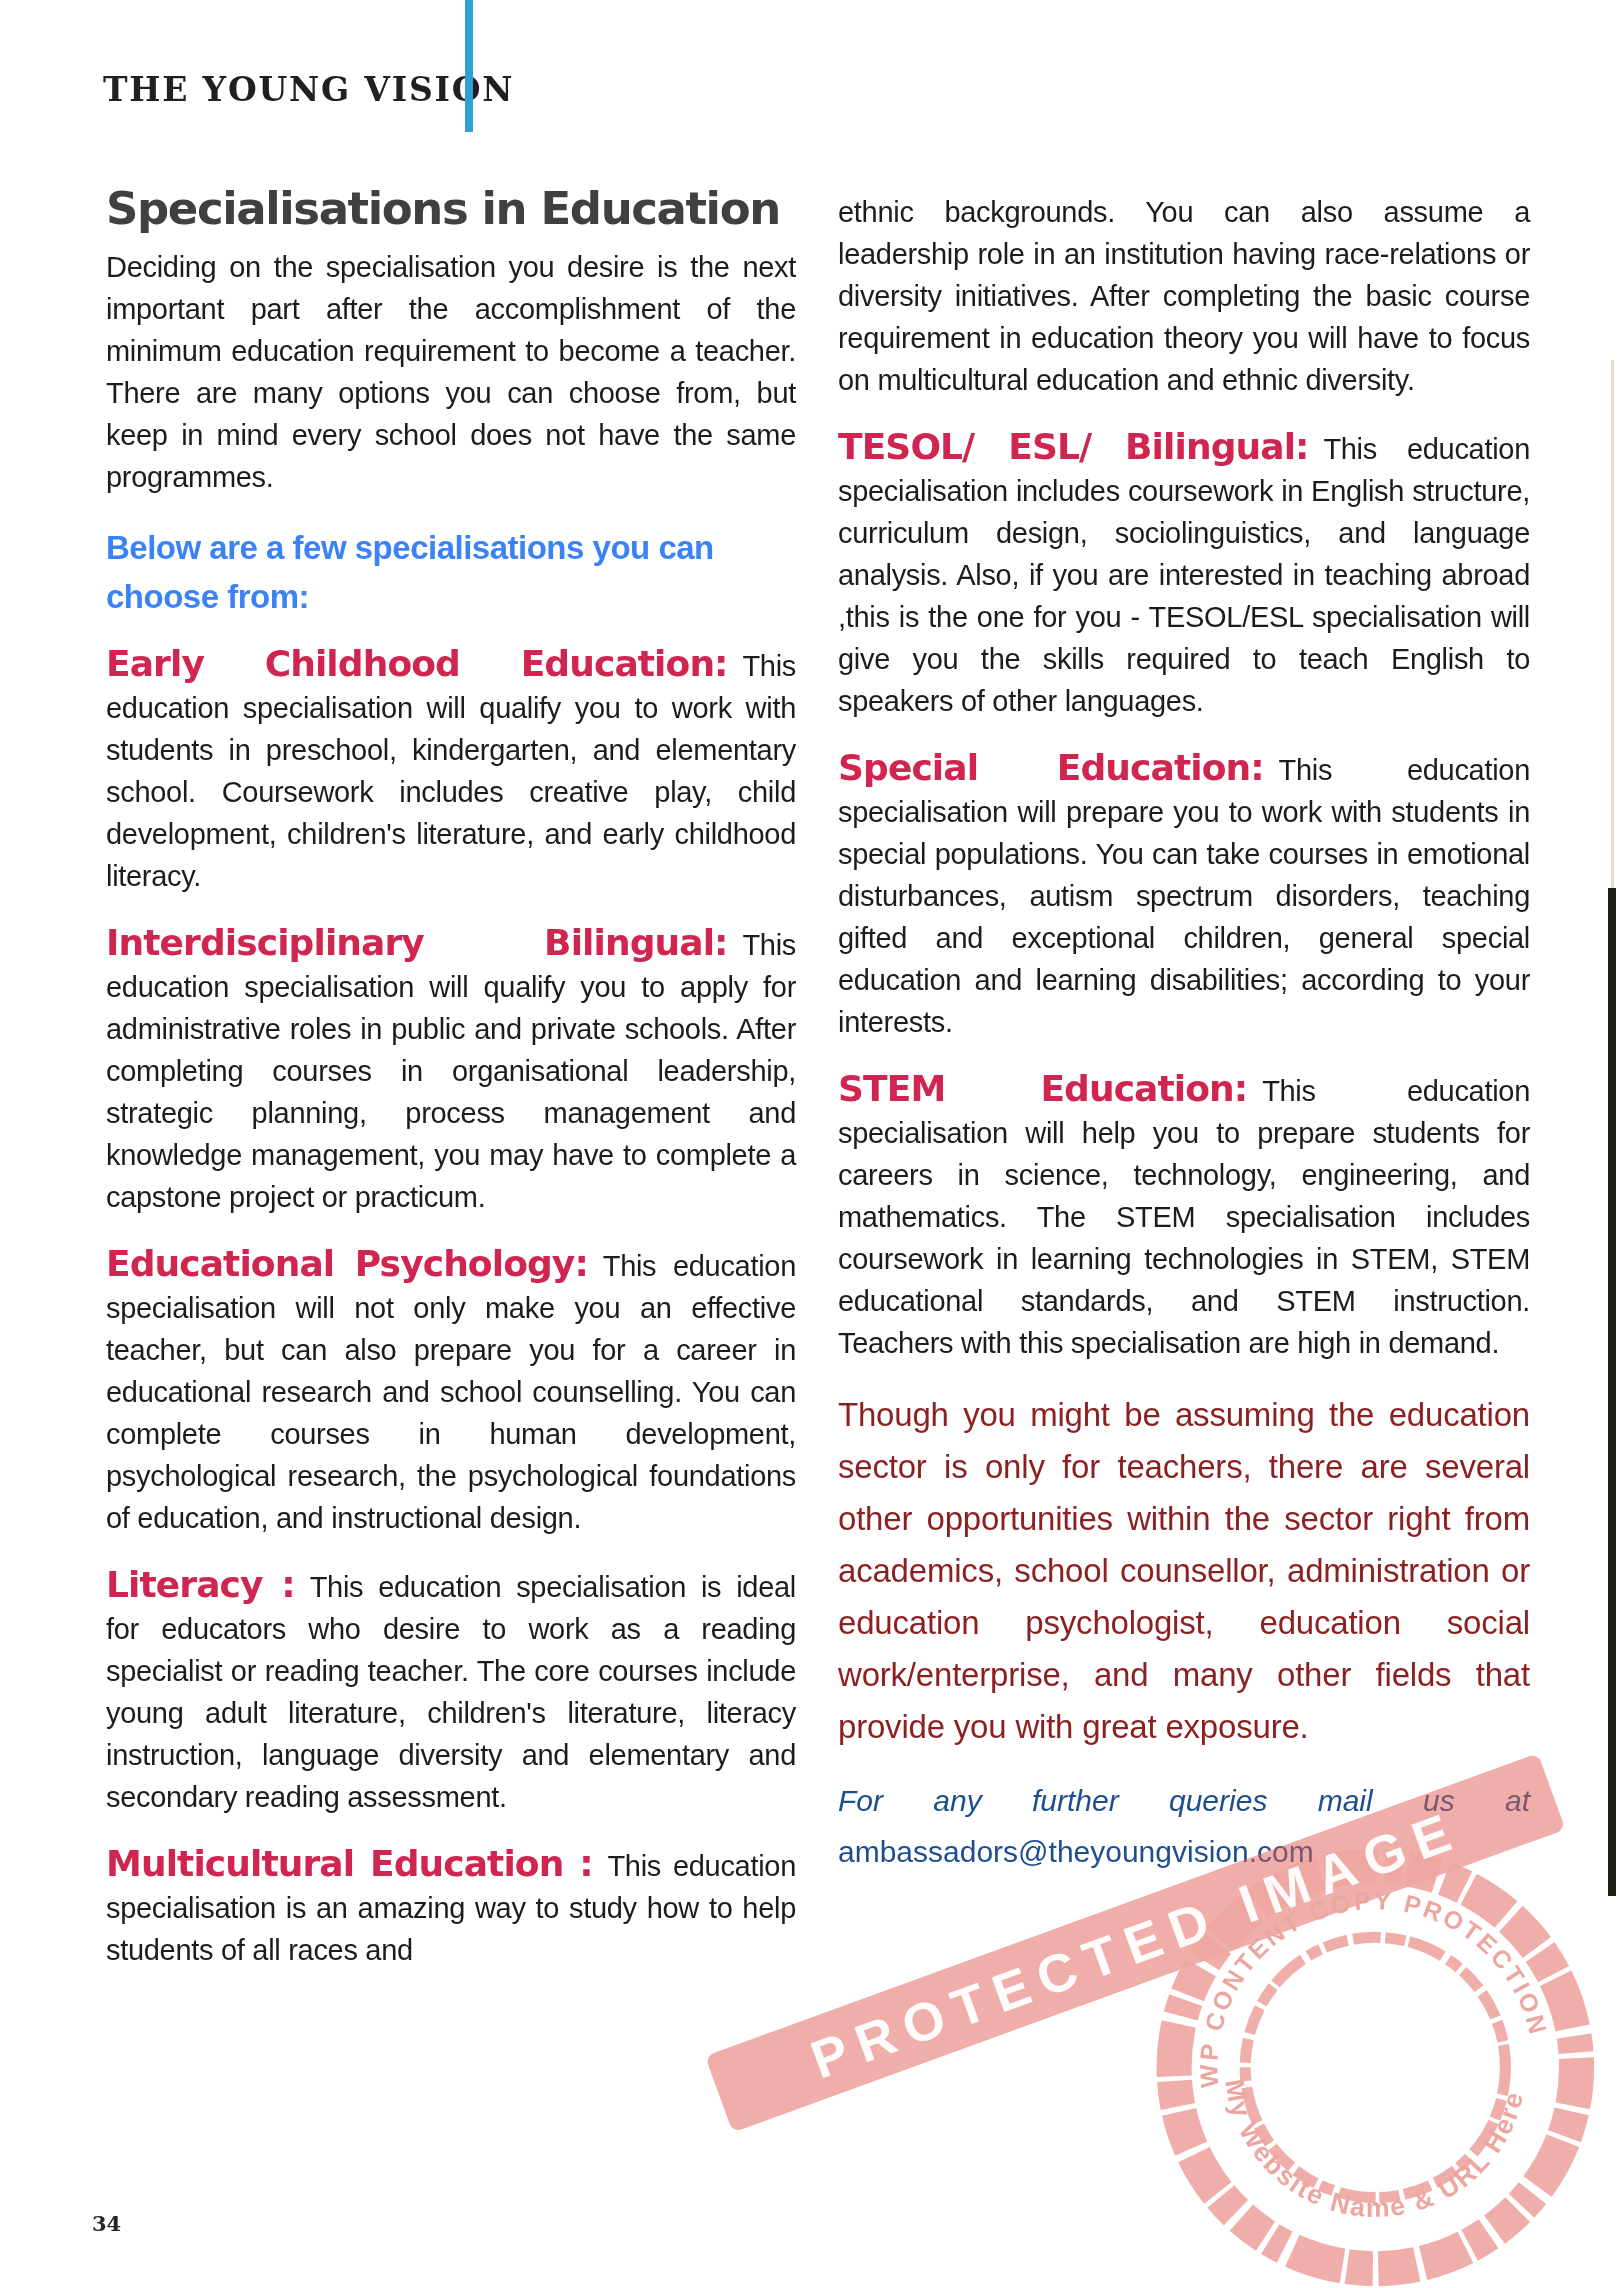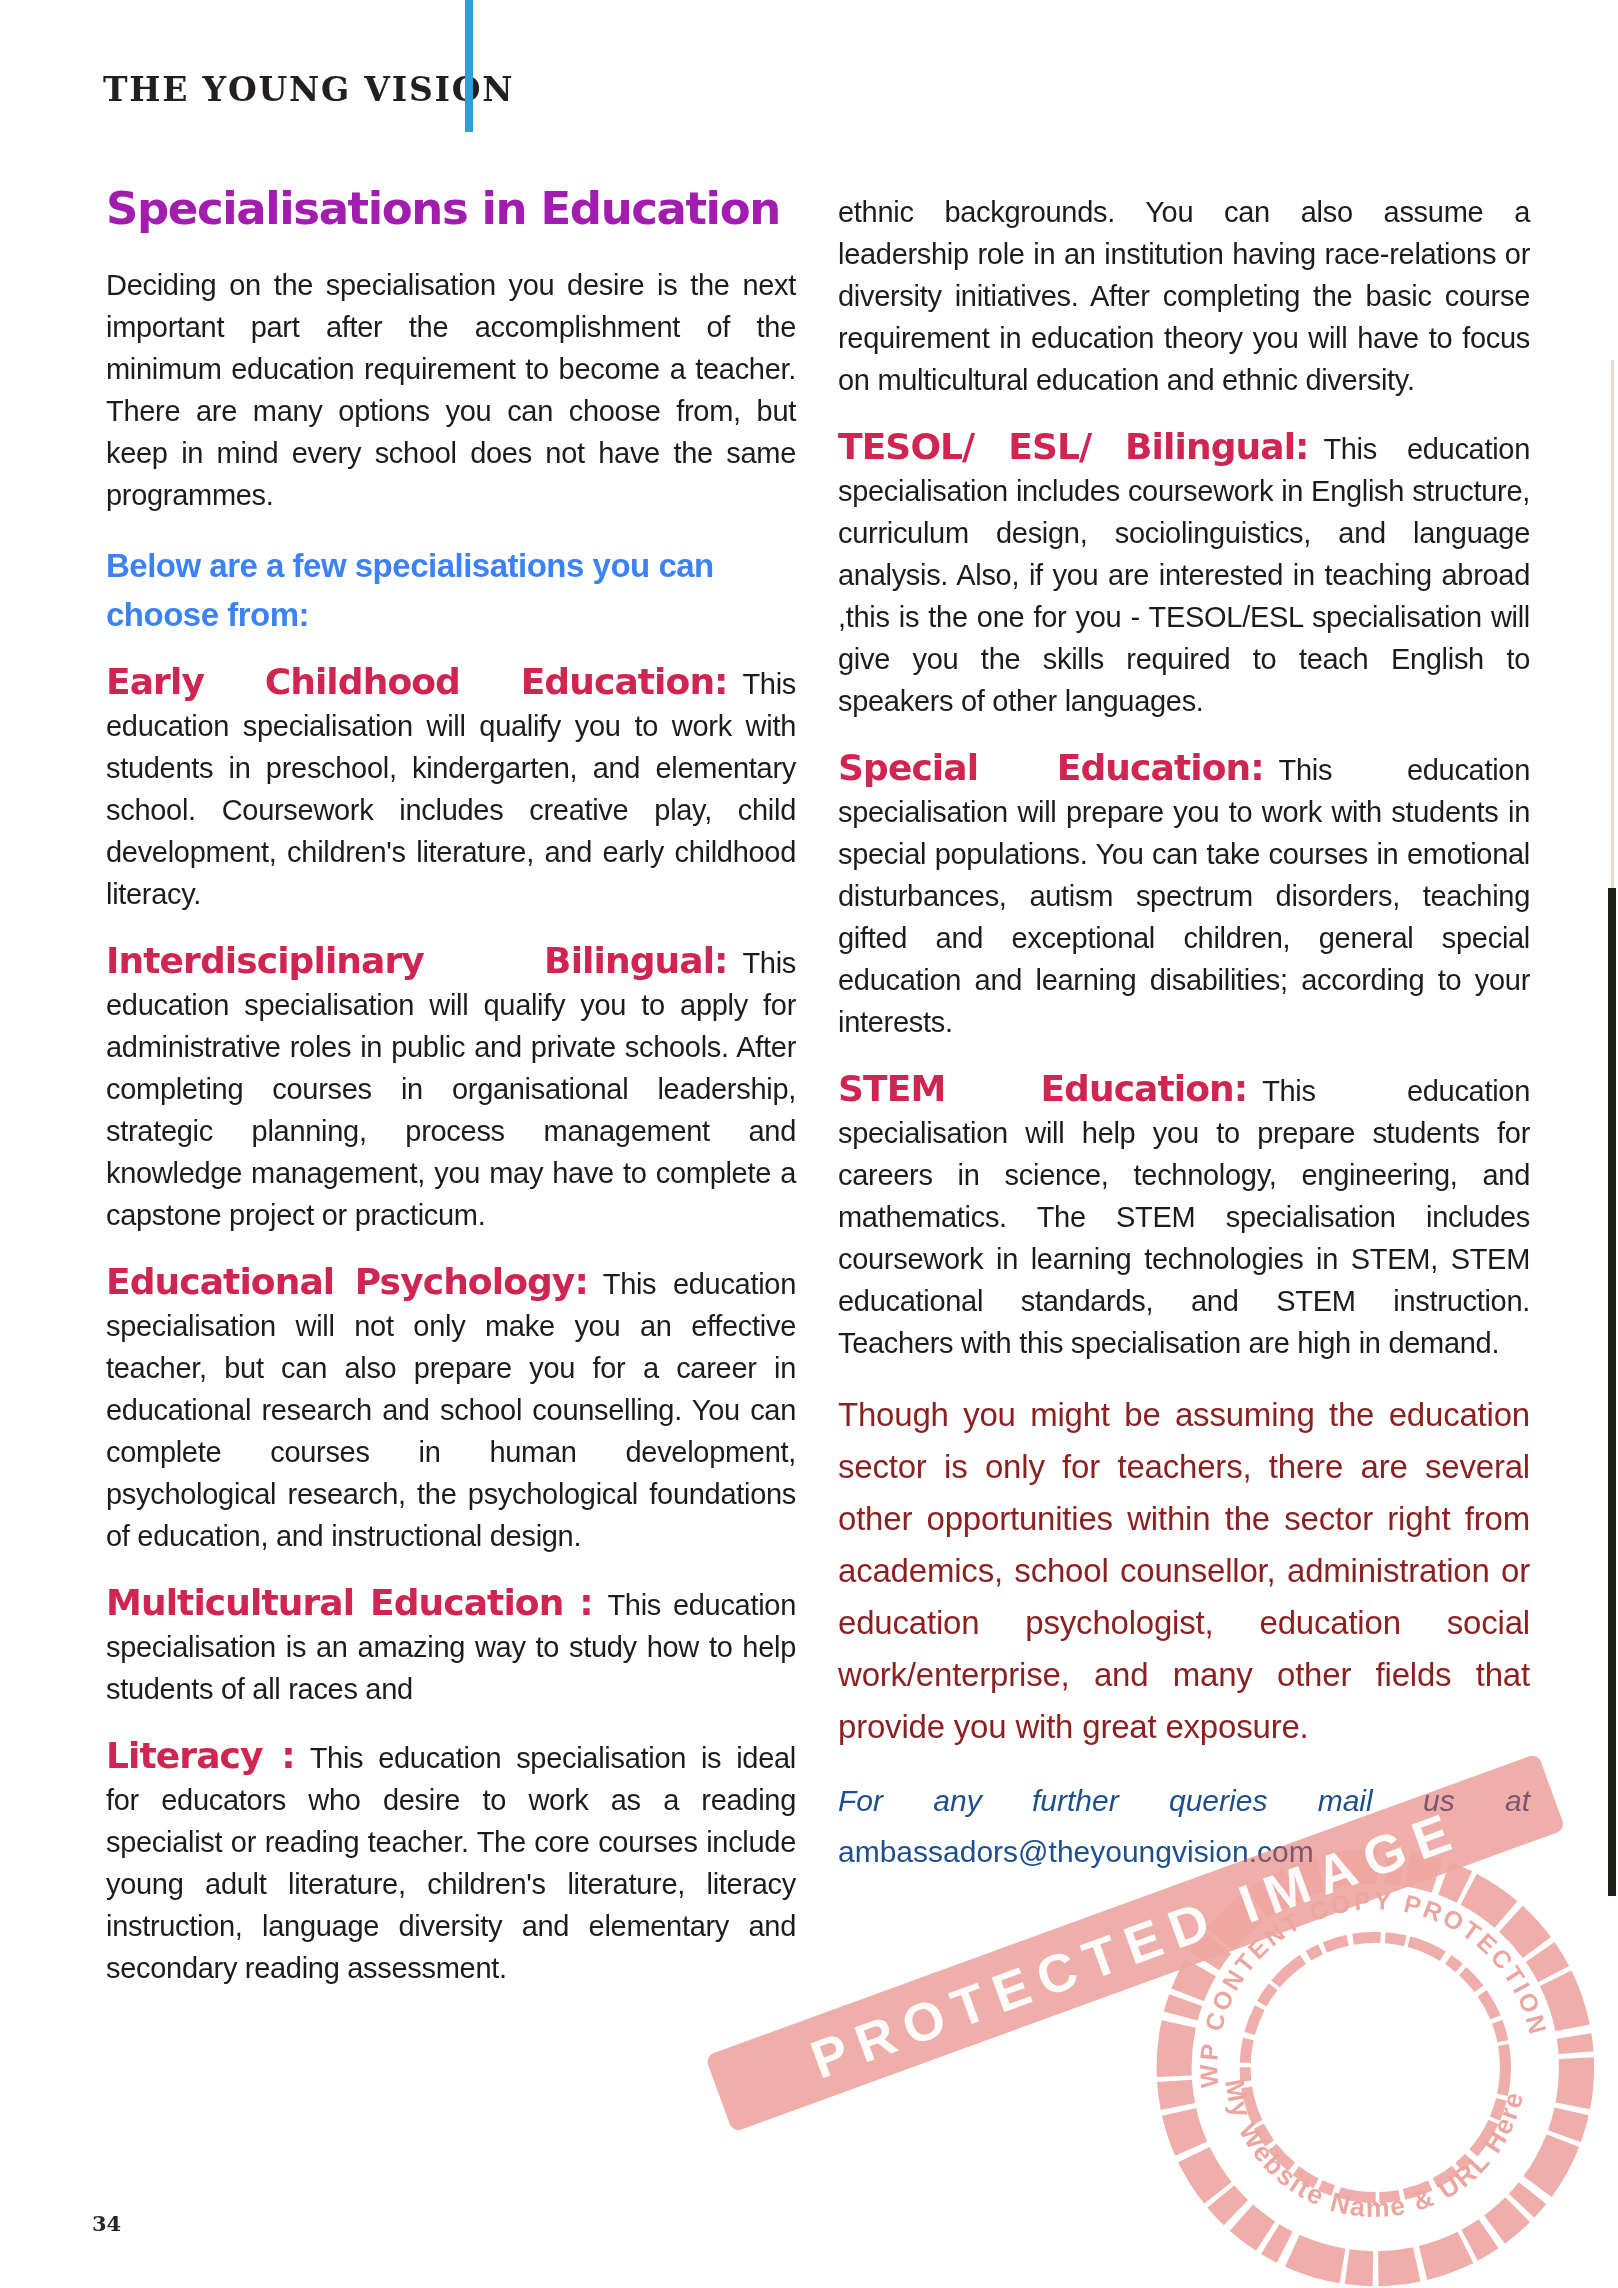--- a/index.html
+++ b/index.html
@@ -23,22 +23,22 @@
     position:absolute; left:499px; top:70px;
     font-family:"DejaVu Serif", serif; font-weight:bold;
     font-size:33px; letter-spacing:0.9px; color:#e5127d; white-space:nowrap;
   }
   
   .col{position:absolute; z-index:1;}
   .col-left{left:106px; top:183px; width:690px;}
   .col-right{left:838px; top:191px; width:692px;}
   .article-title{
     font-family:"DejaVu Sans", sans-serif; font-weight:bold;
-    font-size:45px; letter-spacing:-1.4px; color:#a21caf;
-    margin:0 0 29px 0; line-height:52px;
+    font-size:45px; letter-spacing:-1.4px; color:#404040;
+    margin:0 0 11px 0; line-height:52px;
   }
   p.body{
     font-size:29px; line-height:42px; letter-spacing:-0.3px;
     text-align:justify; margin:0 0 25px 0; color:#1c1c1c;
   }
   p.subhead{
     font-weight:bold; font-size:33px; line-height:49px;
     text-align:left; margin:0 0 22px 0; color:#3b82f6; letter-spacing:-0.5px;
   }
   .run-head{
@@ -86,23 +86,23 @@
     <p class="body">Deciding on the specialisation you desire is the next important part after the accomplishment of the minimum education requirement to become a teacher. There are many options you can choose from, but keep in mind every school does not have the same programmes.</p>
 
     <p class="subhead">Below are a few specialisations you can choose from:</p>
 
     <p class="body"><span class="run-head">Early Childhood Education:</span><span>This education specialisation will qualify you to work with students in preschool, kindergarten, and elementary school. Coursework includes creative play, child development, children's literature, and early childhood literacy.</span></p>
 
     <p class="body"><span class="run-head">Interdisciplinary Bilingual:</span><span>This education specialisation will qualify you to apply for administrative roles in public and private schools. After completing courses in organisational leadership, strategic planning, process management and knowledge management, you may have to complete a capstone project or practicum.</span></p>
 
     <p class="body"><span class="run-head">Educational Psychology:</span><span>This education specialisation will not only make you an effective teacher, but can also prepare you for a career in educational research and school counselling. You can complete courses in human development, psychological research, the psychological foundations of education, and instructional design.</span></p>
 
+    <p class="body"><span class="run-head">Literacy :</span><span>This education specialisation is ideal for educators who desire to work as a reading specialist or reading teacher. The core courses include young adult literature, children's literature, literacy instruction, language diversity and elementary and secondary reading assessment.</span></p>
+
     <p class="body"><span class="run-head">Multicultural Education :</span><span>This education specialisation is an amazing way to study how to help students of all races and</span></p>
-
-    <p class="body"><span class="run-head">Literacy :</span><span>This education specialisation is ideal for educators who desire to work as a reading specialist or reading teacher. The core courses include young adult literature, children's literature, literacy instruction, language diversity and elementary and secondary reading assessment.</span></p>
   </div>
 
   <div class="col col-right">
     <p class="body">ethnic backgrounds. You can also assume a leadership role in an institution having race-relations or diversity initiatives. After completing the basic course requirement in education theory you will have to focus on multicultural education and ethnic diversity.</p>
 
     <p class="body"><span class="run-head">TESOL/ ESL/ Bilingual:</span><span>This education specialisation includes coursework in English structure, curriculum design, sociolinguistics, and language analysis. Also, if you are interested in teaching abroad ,this is the one for you - TESOL/ESL specialisation will give you the skills required to teach English to speakers of other languages.</span></p>
 
     <p class="body"><span class="run-head">Special Education:</span><span>This education specialisation will prepare you to work with students in special populations. You can take courses in emotional disturbances, autism spectrum disorders, teaching gifted and exceptional children, general special education and learning disabilities; according to your interests.</span></p>
 
     <p class="body"><span class="run-head">STEM Education:</span><span>This education specialisation will help you to prepare students for careers in science, technology, engineering, and mathematics. The STEM specialisation includes coursework in learning technologies in STEM, STEM educational standards, and STEM instruction. Teachers with this specialisation are high in demand.</span></p>

